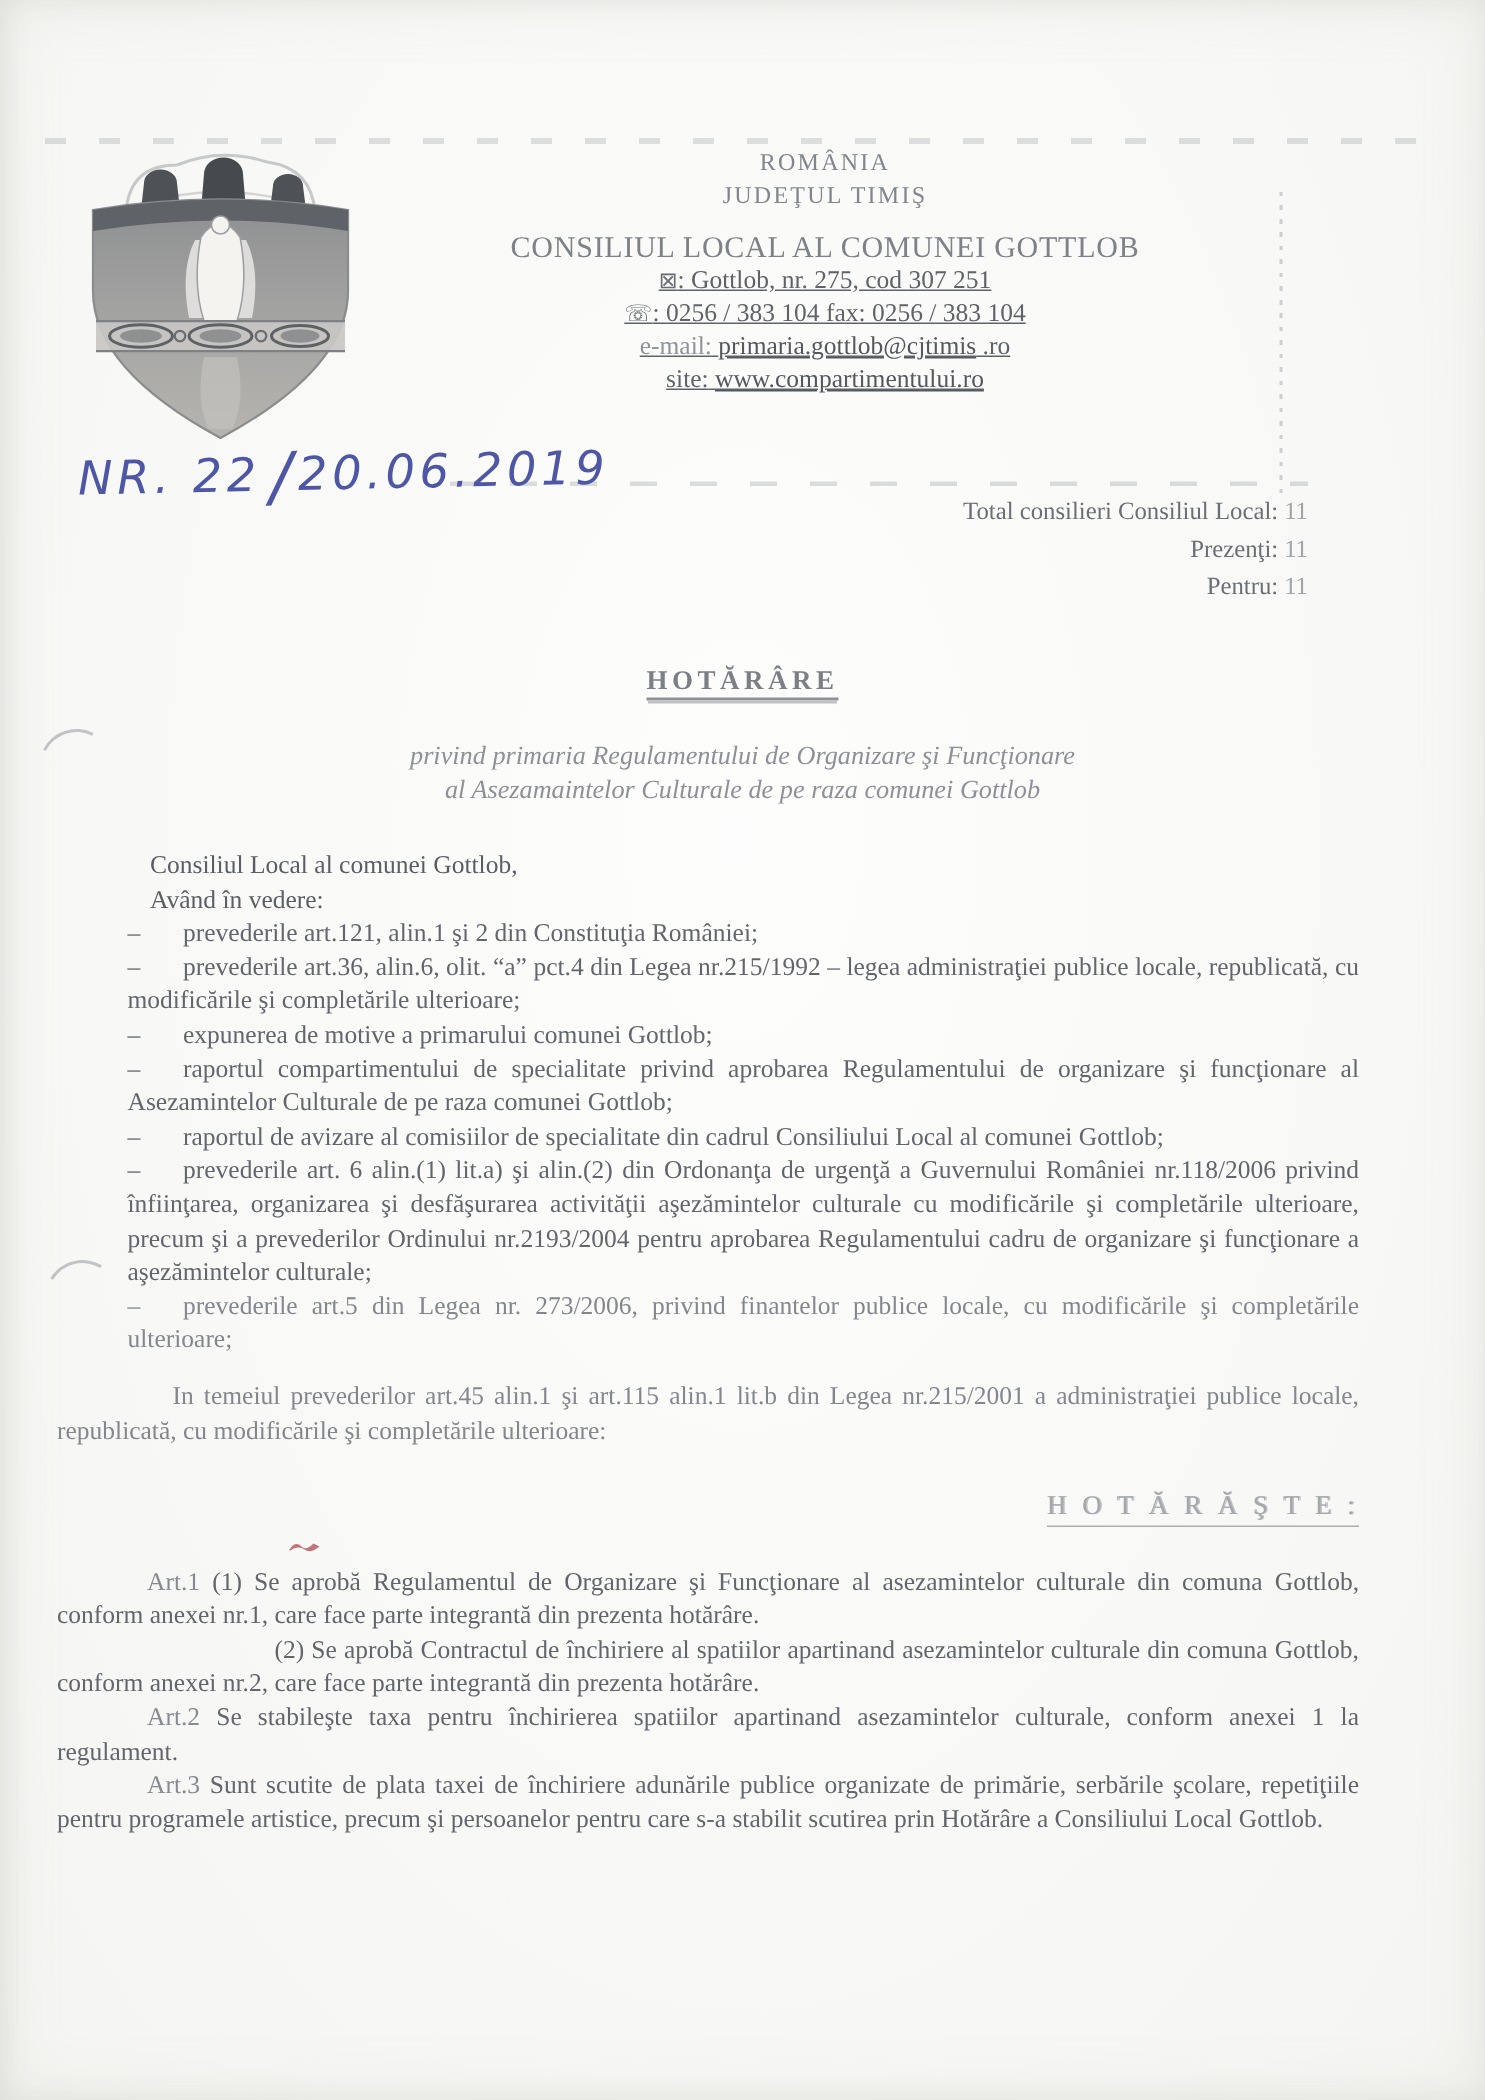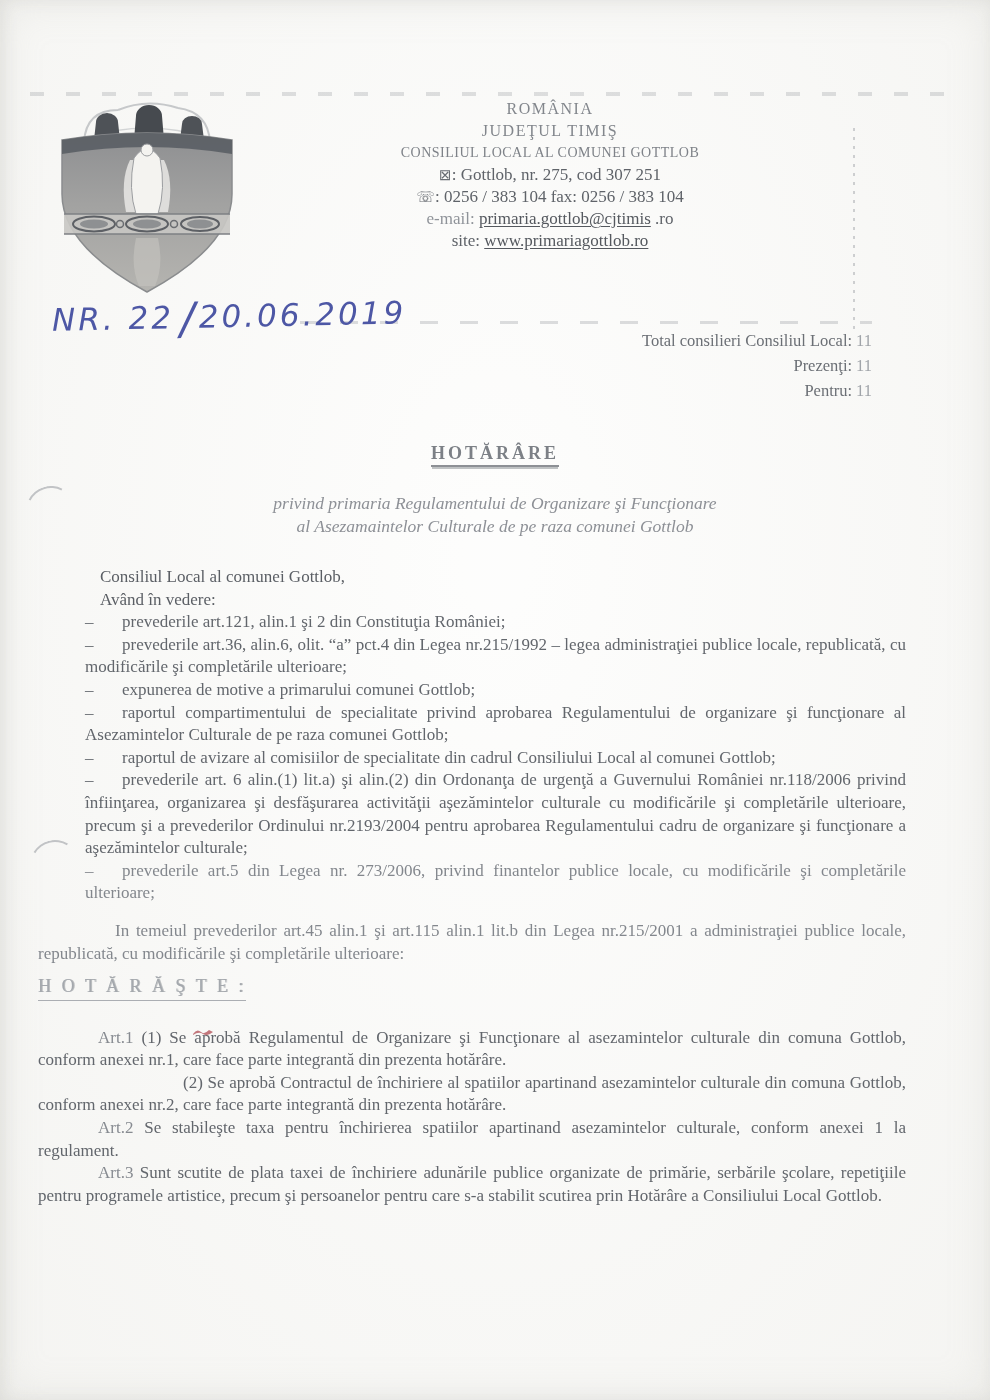--- a/index.html
+++ b/index.html
@@ -26,22 +26,22 @@
   .punch{position:absolute;width:46px;height:46px;border:2px solid transparent;
     border-top-color:rgba(150,153,158,.55);border-radius:50%;}
   .punch.p1{left:26px;top:486px;transform:rotate(-18deg);}
   .punch.p2{left:30px;top:840px;transform:rotate(-14deg);}
   
   .crest{position:absolute;left:56px;top:94px;width:182px;height:202px;}
   
   .header-block{position:absolute;left:300px;top:98px;width:500px;text-align:center;line-height:22px;}
   .hl{white-space:nowrap;}
   .hl.country,.hl.county{font-size:16px;letter-spacing:1.5px;color:#82868c;}
-  .hl.council{font-size:14px;letter-spacing:.5px;color:#7e8288;}
-  .hl.contact{font-size:17px;color:#5f6369;}
+  .hl.council{font-size:20px;letter-spacing:.5px;color:#7e8288;margin-top:12px;}
+  .hl.contact{font-size:17px;color:#5f6369;text-decoration:underline;}
   .icon-glyph{font-family:"DejaVu Sans", sans-serif;font-size:15px;color:#6a6e74;}
   .muted-label{color:#8f9399;}
   a.doc-link{color:#54585e;text-decoration:underline;text-underline-offset:2px;}
   
   .handwritten{position:absolute;left:52px;top:292px;
     font-family:"DejaVu Sans", sans-serif;font-style:italic;
     color:#4d57a5;font-size:31px;letter-spacing:3px;
     transform:rotate(-1.2deg);white-space:nowrap;}
   .handwritten .slash{font-size:44px;vertical-align:-6px;margin:0 1px 0 6px;}
   
@@ -58,21 +58,21 @@
     font-style:italic;font-size:17.5px;line-height:23px;color:#8d9096;}
   
   .body-block{position:absolute;left:38px;top:566px;width:868px;
     font-size:17px;line-height:22.6px;}
   .body-block p{margin:0;}
   p.intro{margin-left:62px;color:#5a5e64;}
   p.bullet{margin-left:47px;text-align:justify;}
   p.bullet .dash{display:inline-block;width:37px;}
   p.bullet.faint{color:#83878d;}
   p.temei{margin-top:15px;text-indent:77px;text-align:justify;color:#83878d;}
-  .decision-heading{margin-top:10px;text-align:left;}
+  .decision-heading{margin-top:27px;text-align:right;}
   .decision-heading span{display:inline-block;font-size:18px;letter-spacing:3px;
     color:#a4a8ad;border-bottom:1px solid #abaeb3;padding-bottom:2px;
     text-shadow:1px 0 0 rgba(120,125,130,.45);}
   .articles{margin-top:26px;}
   p.article{text-indent:60px;text-align:justify;}
   p.article.sub{text-indent:145px;}
   .art-label{color:#878b91;}
   .red-mark{position:absolute;left:192px;top:1024px;}
 </style>
 </head>
@@ -126,21 +126,21 @@
     </svg>
   </div>
 
   <div class="header-block">
     <div class="hl country">ROMÂNIA</div>
     <div class="hl county">JUDEŢUL TIMIŞ</div>
     <div class="hl council">CONSILIUL LOCAL AL COMUNEI GOTTLOB</div>
     <div class="hl contact"><span class="icon-glyph">⊠</span><span>: Gottlob, nr. 275, cod 307 251</span></div>
     <div class="hl contact"><span class="icon-glyph">☏</span><span>: 0256 / 383 104   fax: 0256 / 383 104</span></div>
     <div class="hl contact"><span class="muted-label">e-mail:</span> <a class="doc-link">primaria.gottlob@cjtimis</a><span> .ro</span></div>
-    <div class="hl contact"><span>site:</span> <a class="doc-link">www.primariagottlob.ro</a></div>
+    <div class="hl contact"><span>site:</span> <a class="doc-link">www.compartimentului.ro</a></div>
   </div>
 
   <div class="handwritten">
     <span>NR. 22</span><span class="slash">/</span><span>20.06.2019</span>
   </div>
 
   <div class="counters">
     <div><span>Total consilieri Consiliul Local:</span><span class="val">11</span></div>
     <div><span>Prezenţi:</span><span class="val">11</span></div>
     <div><span>Pentru:</span><span class="val">11</span></div>

